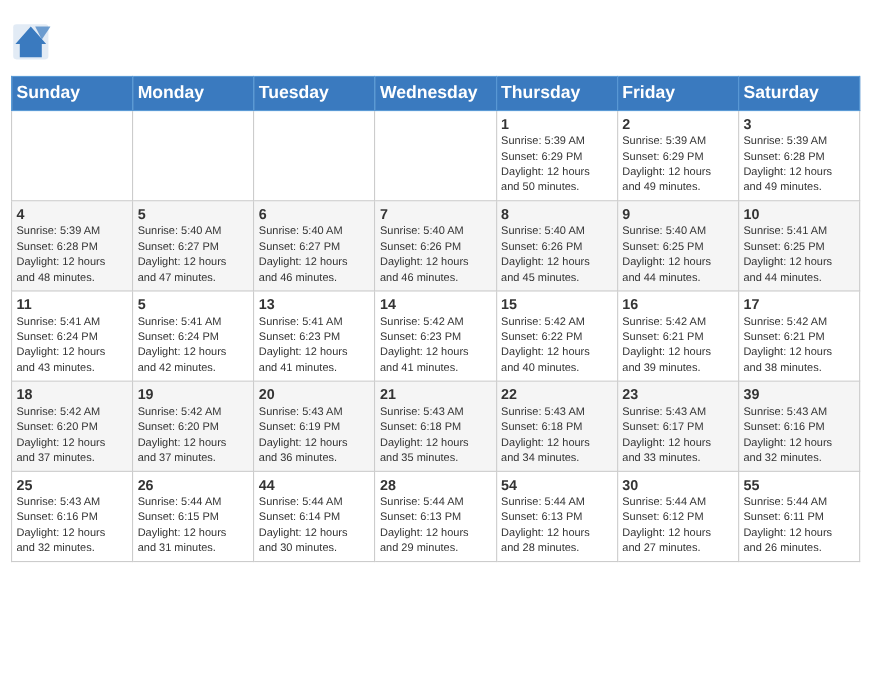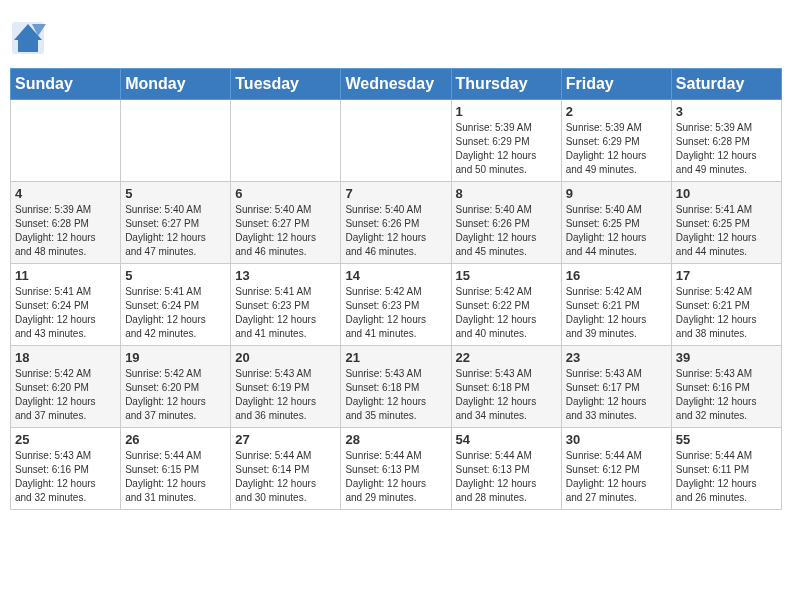--- a/index.html
+++ b/index.html
@@ -317,21 +317,21 @@
 and 32 minutes.</div>
         </td>
         <td>
           <span class="day-num">26</span>
           <div class="cell-info" style="white-space: pre-line;">Sunrise: 5:44 AM
 Sunset: 6:15 PM
 Daylight: 12 hours
 and 31 minutes.</div>
         </td>
         <td>
-          <span class="day-num">27</span>
+          <span class="day-num">44</span>
           <div class="cell-info" style="white-space: pre-line;">Sunrise: 5:44 AM
 Sunset: 6:14 PM
 Daylight: 12 hours
 and 30 minutes.</div>
         </td>
         <td>
           <span class="day-num">28</span>
           <div class="cell-info" style="white-space: pre-line;">Sunrise: 5:44 AM
 Sunset: 6:13 PM
 Daylight: 12 hours

